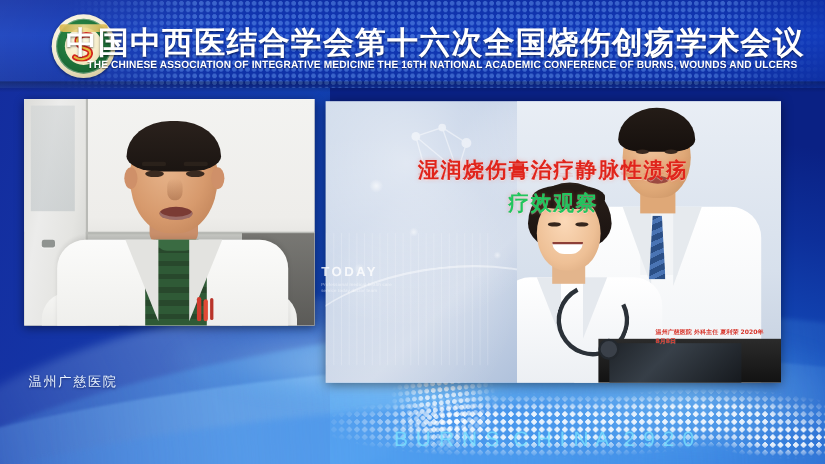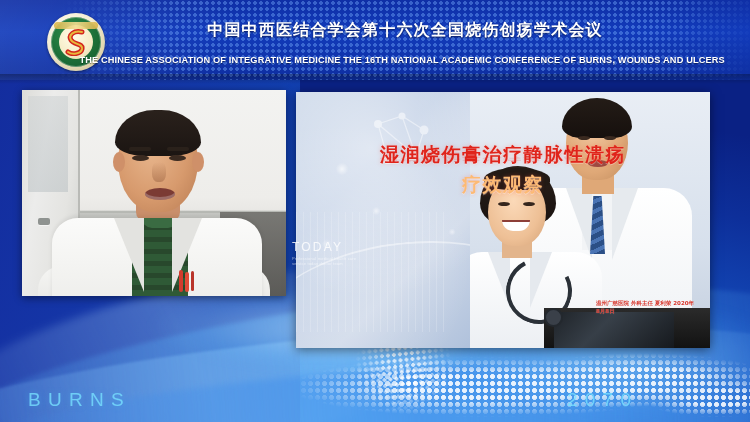--- a/index.html
+++ b/index.html
@@ -74,23 +74,23 @@
     box-shadow:0 1px 3px rgba(0,0,0,.45);}
   .logo-ring{position:absolute;left:4px;top:4px;right:4px;bottom:4px;border-radius:50%;
     background:radial-gradient(circle at 40% 34%, #2f8f4a 0%, #1d6f38 55%, #155a2c 100%);
     box-shadow:inset 0 0 0 1px rgba(255,255,255,.30);}
   .logo-inner{position:absolute;left:12px;top:12px;right:12px;bottom:12px;border-radius:50%;
     background:radial-gradient(circle at 42% 34%, #fffbe8 0%, #f6edc8 60%, #e3d6a4 100%);}
   .logo-s{position:absolute;left:18px;top:15px;width:22px;height:28px;}
   .logo-band{position:absolute;left:7px;top:9px;width:44px;height:7px;border-radius:4px;
     background:linear-gradient(90deg,#d8b447,#f3de93,#d8b447);opacity:.9;}
 
-  .hdr-title{position:absolute;left:0;top:20px;width:750px;text-align:center;
-    font-family:"DejaVu Sans","Liberation Sans",sans-serif;
-    font-size:16px;font-weight:bold;color:#ffffff;letter-spacing:1.2px;
+  .hdr-title{position:absolute;left:0;top:20px;width:750px;
+    font-family:"DejaVu Sans","Liberation Sans",sans-serif;
+    font-size:28px;font-weight:bold;color:#ffffff;letter-spacing:1.2px;
     text-shadow:0 1px 2px rgba(0,0,0,.55);padding-left:60px;box-sizing:border-box;}
   .hdr-sub{position:absolute;left:0;top:54px;width:750px;text-align:center;
     font-size:9.5px;font-weight:bold;color:#ffffff;letter-spacing:.15px;
     padding-left:56px;box-sizing:border-box;
     text-shadow:0 1px 1px rgba(0,0,0,.45);white-space:nowrap;
     transform:scaleX(.97);transform-origin:center;}
 
   
   .cam{position:absolute;left:22px;top:90px;width:264px;height:206px;overflow:hidden;
     background:#d8d6d2;box-shadow:0 2px 8px rgba(0,0,0,.45);}
@@ -165,21 +165,21 @@
       radial-gradient(circle 11px at 62% 18%, rgba(255,255,255,.45), rgba(255,255,255,0) 70%),
       radial-gradient(circle 5px at 78% 72%, rgba(255,255,255,.5), rgba(255,255,255,0) 70%),
       radial-gradient(circle 7px at 12% 80%, rgba(255,255,255,.4), rgba(255,255,255,0) 70%);}
   .sl-grid{position:absolute;left:0;top:120px;width:150px;height:120px;
     background-image:linear-gradient(90deg, rgba(255,255,255,.35) 1px, rgba(255,255,255,0) 1px);
     background-size:7px 100%;opacity:.5;}
   .sl-curve{position:absolute;left:-50px;top:150px;width:330px;height:190px;border-radius:50%;
     border-top:2px solid rgba(255,255,255,.45);transform:rotate(-6deg);}
 
   .sl-today{position:absolute;left:292px;top:240px;font-size:12px;letter-spacing:2.2px;
-    color:#ffffff;opacity:.82;font-weight:400;}
+    color:#ffffff;opacity:.82;font-weight:700;}
   .sl-todaysub{position:absolute;left:292px;top:256px;width:74px;
     font-size:4px;line-height:5px;color:#ffffff;opacity:.55;letter-spacing:.2px;}
   .sl-doctor{position:absolute;left:326px;top:267px;font-family:"Liberation Serif","DejaVu Serif",serif;
     font-size:26px;color:#ffffff;opacity:.92;letter-spacing:.5px;}
 
   
   .ph{position:absolute;left:470px;top:92px;width:240px;height:256px;overflow:hidden;}
   .ph-bg{position:absolute;inset:0;background:linear-gradient(180deg,#e9eef5 0%,#d7e0ec 60%,#c3cede 100%);}
   .m-head{position:absolute;left:96px;top:14px;width:62px;height:74px;border-radius:46%/52%;
     background:radial-gradient(ellipse at 42% 34%, #f0c49c 0%, #dfa877 60%, #c08b5d 100%);}
@@ -226,43 +226,43 @@
     font-family:"DejaVu Sans","Liberation Sans",sans-serif;
     font-size:5.5px;line-height:7.5px;color:#d6342a;font-weight:bold;
     text-shadow:0 0 1px rgba(255,255,255,.6);}
 
   .sl-title{position:absolute;left:296px;top:142px;width:414px;text-align:center;
     font-family:"DejaVu Sans","Liberation Sans",sans-serif;
     font-size:19px;font-weight:bold;color:#e0241b;letter-spacing:1.5px;
     text-shadow:0 1px 0 rgba(255,255,255,.35), 0 0 4px rgba(255,80,60,.35);}
   .sl-title2{position:absolute;left:296px;top:172px;width:414px;text-align:center;
     font-family:"DejaVu Sans","Liberation Sans",sans-serif;
-    font-size:19px;font-weight:bold;color:#fdba74;letter-spacing:1.5px;
+    font-size:19px;font-weight:bold;color:#22c55e;letter-spacing:1.5px;
     text-shadow:0 1px 0 rgba(255,255,255,.35), 0 0 4px rgba(255,80,60,.35);}
   .sl-title-refl{position:absolute;left:296px;top:163px;width:414px;text-align:center;
     font-family:"DejaVu Sans","Liberation Sans",sans-serif;
     font-size:19px;font-weight:bold;color:rgba(224,36,27,.30);letter-spacing:1.5px;
     transform:scaleY(-.55);transform-origin:top center;
     -webkit-mask-image:linear-gradient(180deg,rgba(0,0,0,.7),rgba(0,0,0,0));
     mask-image:linear-gradient(180deg,rgba(0,0,0,.7),rgba(0,0,0,0));}
 
   
   .sp-name{position:absolute;left:26px;top:306px;
     font-family:"DejaVu Sans","Liberation Sans",sans-serif;
     font-size:20px;font-weight:bold;color:#ffffff;letter-spacing:2px;
     text-shadow:0 1px 3px rgba(0,10,60,.7);}
   .sp-org{position:absolute;left:26px;top:339px;
     font-family:"DejaVu Sans","Liberation Sans",sans-serif;
     font-size:12px;color:#eaf4ff;letter-spacing:1.5px;
     text-shadow:0 1px 2px rgba(0,10,60,.6);}
 
   
   .foot{position:absolute;left:0;top:386px;width:660px;height:28px;
-    display:flex;align-items:center;justify-content:space-between;
-    padding:0 28px;box-sizing:border-box;pointer-events:none;}
+    display:flex;align-items:center;justify-content:flex-end;
+    padding:0 28px;box-sizing:border-box;pointer-events:none;gap:12px;}
   .foot span{font-family:"Liberation Sans","DejaVu Sans",sans-serif;
     font-size:19px;color:rgba(120,225,255,.78);letter-spacing:1px;
     text-shadow:0 0 6px rgba(60,190,255,.35);}
 </style>
 </head>
 <body>
 
 <div id="stage">
 
   <div class="bg-base"></div>
@@ -387,19 +387,21 @@
 外科主任  夏利荣
 2020年8月8日</div>
 
   <div class="sl-today">TODAY</div>
   <div class="sl-todaysub">Professional medical health care service today doctor team</div>
 
   <div class="sl-title-refl">湿润烧伤膏治疗静脉性溃疡</div>
   <div class="sl-title">湿润烧伤膏治疗静脉性溃疡</div>
   <div class="sl-title2">疗效观察</div>
 
+  <div class="sp-org">温州广慈医院</div>
 
   <div class="foot">
     <span>B U R N S</span>
-    <span>2 0 7 0</span>
+    <span>C H I N A</span>
+    <span>2 9 2 0</span>
   </div>
 
 </div>
 
 </body></html>

